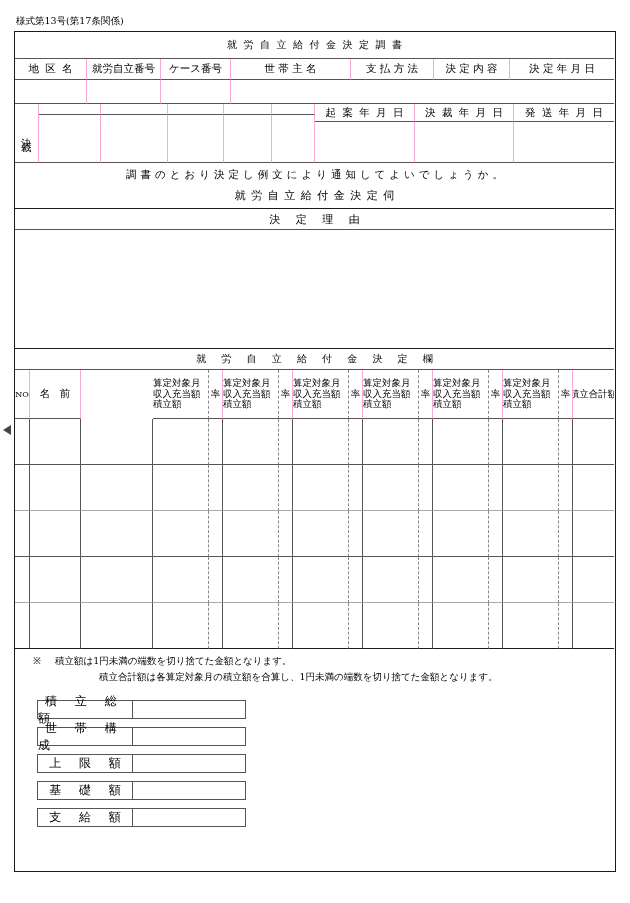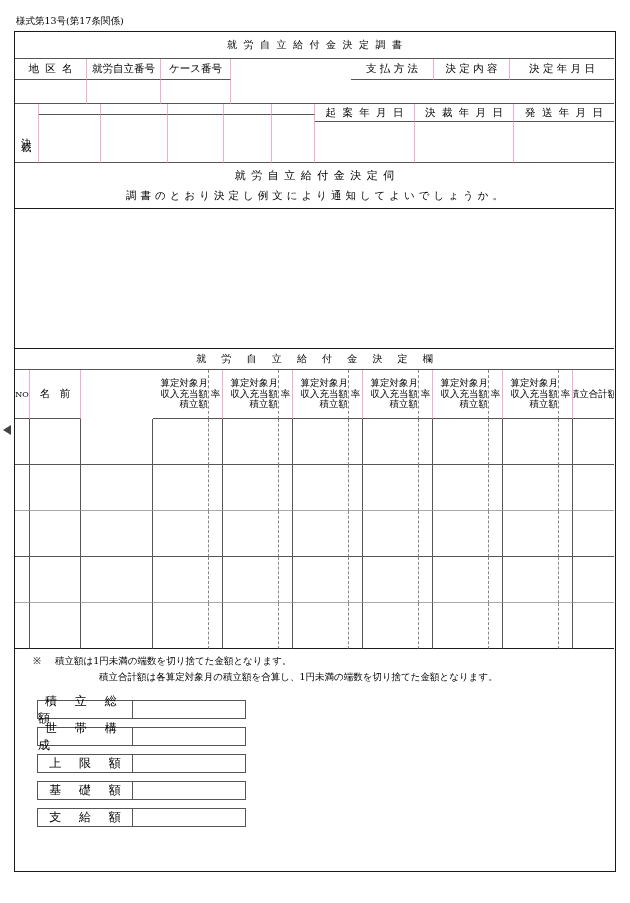--- a/index.html
+++ b/index.html
@@ -70,21 +70,21 @@
 
   .stack {
     display: flex;
     flex-direction: column;
     align-items: center;
     justify-content: center;
     line-height: 1.12;
     font-size: 9.5px;
     white-space: nowrap;
   }
-  .stack > div { width: 100%; text-align: right; }
+  .stack > div { width: 100%; text-align: left; }
 
   .note {
     position: absolute;
     font-size: 9.5px;
     line-height: 1.55;
     white-space: nowrap;
     text-align: left;
     justify-content: flex-start;
   }
 
@@ -135,20 +135,21 @@
 
 <div class="marker"></div>
 
 <div class="sheet">
 
   <div class="cell title-row b-b" style="left:0;top:0;width:599px;height:27px;">就労自立給付金決定調書</div>
 
   <div class="cell b-r b-b sp3" style="left:0;top:27px;width:72px;height:21px;">地 区 名</div>
   <div class="cell b-r b-b" style="left:72px;top:27px;width:74px;height:21px;">就労自立番号</div>
   <div class="cell b-r b-b" style="left:146px;top:27px;width:70px;height:21px;">ケース番号</div>
+  <div class="cell b-r b-b" style="left:216px;top:27px;width:120px;height:21px;">世  帯  主  名</div>
   <div class="cell b-r b-b" style="left:336px;top:27px;width:83px;height:21px;">支 払 方 法</div>
   <div class="cell b-r b-b" style="left:419px;top:27px;width:76px;height:21px;">決 定 内 容</div>
   <div class="cell b-b" style="left:495px;top:27px;width:104px;height:21px;">決 定 年 月 日</div>
 
   <div class="cell b-r b-b" style="left:0;top:48px;width:72px;height:24px;"></div>
   <div class="cell b-r b-b" style="left:72px;top:48px;width:74px;height:24px;"></div>
   <div class="cell b-r b-b" style="left:146px;top:48px;width:70px;height:24px;"></div>
   <div class="cell b-b" style="left:216px;top:48px;width:383px;height:24px;"></div>
 
   <div class="cell b-r" style="left:0;top:72px;width:24px;height:59px;border-bottom:1px solid #555;">
@@ -169,24 +170,25 @@
 
   <div class="cell b-r b-b sp3" style="left:300px;top:72px;width:100px;height:18px;">起 案 年 月 日</div>
   <div class="cell b-r b-b sp3" style="left:400px;top:72px;width:99px;height:18px;">決 裁 年 月 日</div>
   <div class="cell b-b sp3" style="left:499px;top:72px;width:100px;height:18px;">発 送 年 月 日</div>
 
   <div class="cell b-r b-b" style="left:300px;top:90px;width:100px;height:41px;"></div>
   <div class="cell b-r b-b" style="left:400px;top:90px;width:99px;height:41px;"></div>
   <div class="cell b-b" style="left:499px;top:90px;width:100px;height:41px;"></div>
 
   <div class="cell thick-b" style="left:0;top:131px;width:599px;height:46px;flex-direction:column;justify-content:center;">
+    <div class="cell" style="position:relative;left:0;top:0;width:100%;height:20px;font-size:10.5px;letter-spacing:4px;text-indent:4px;">調書のとおり決定し例文により通知してよいでしょうか。</div>
     <div class="cell" style="position:relative;left:0;top:0;width:100%;height:21px;font-size:11px;letter-spacing:5.5px;text-indent:5.5px;">就労自立給付金決定伺</div>
-    <div class="cell" style="position:relative;left:0;top:0;width:100%;height:20px;font-size:10.5px;letter-spacing:4px;text-indent:4px;">調書のとおり決定し例文により通知してよいでしょうか。</div>
-  </div>
-
+  </div>
+
+  <div class="cell b-b" style="left:0;top:177px;width:599px;height:21px;font-size:11px;letter-spacing:6px;text-indent:6px;">決 定 理 由</div>
   <div class="cell thick-b" style="left:0;top:198px;width:599px;height:119px;align-items:flex-start;justify-content:flex-start;padding:4px;"></div>
 
   <div class="cell b-b" style="left:0;top:317px;width:599px;height:21px;font-size:10px;letter-spacing:6px;text-indent:6px;">就 労 自 立 給 付 金 決 定 欄</div>
 
   <div class="cell b-r b-b" style="left:0;top:338px;width:15px;height:49px;font-size:8px;">NO</div>
   <div class="cell b-r b-b sp2" style="left:15px;top:338px;width:51px;height:49px;">名   前</div>
 
   <div class="cell b-b dash-r stack" style="left:138px;top:338px;width:56px;height:49px;">
     <div>算定対象月</div>
     <div>収入充当額</div>

